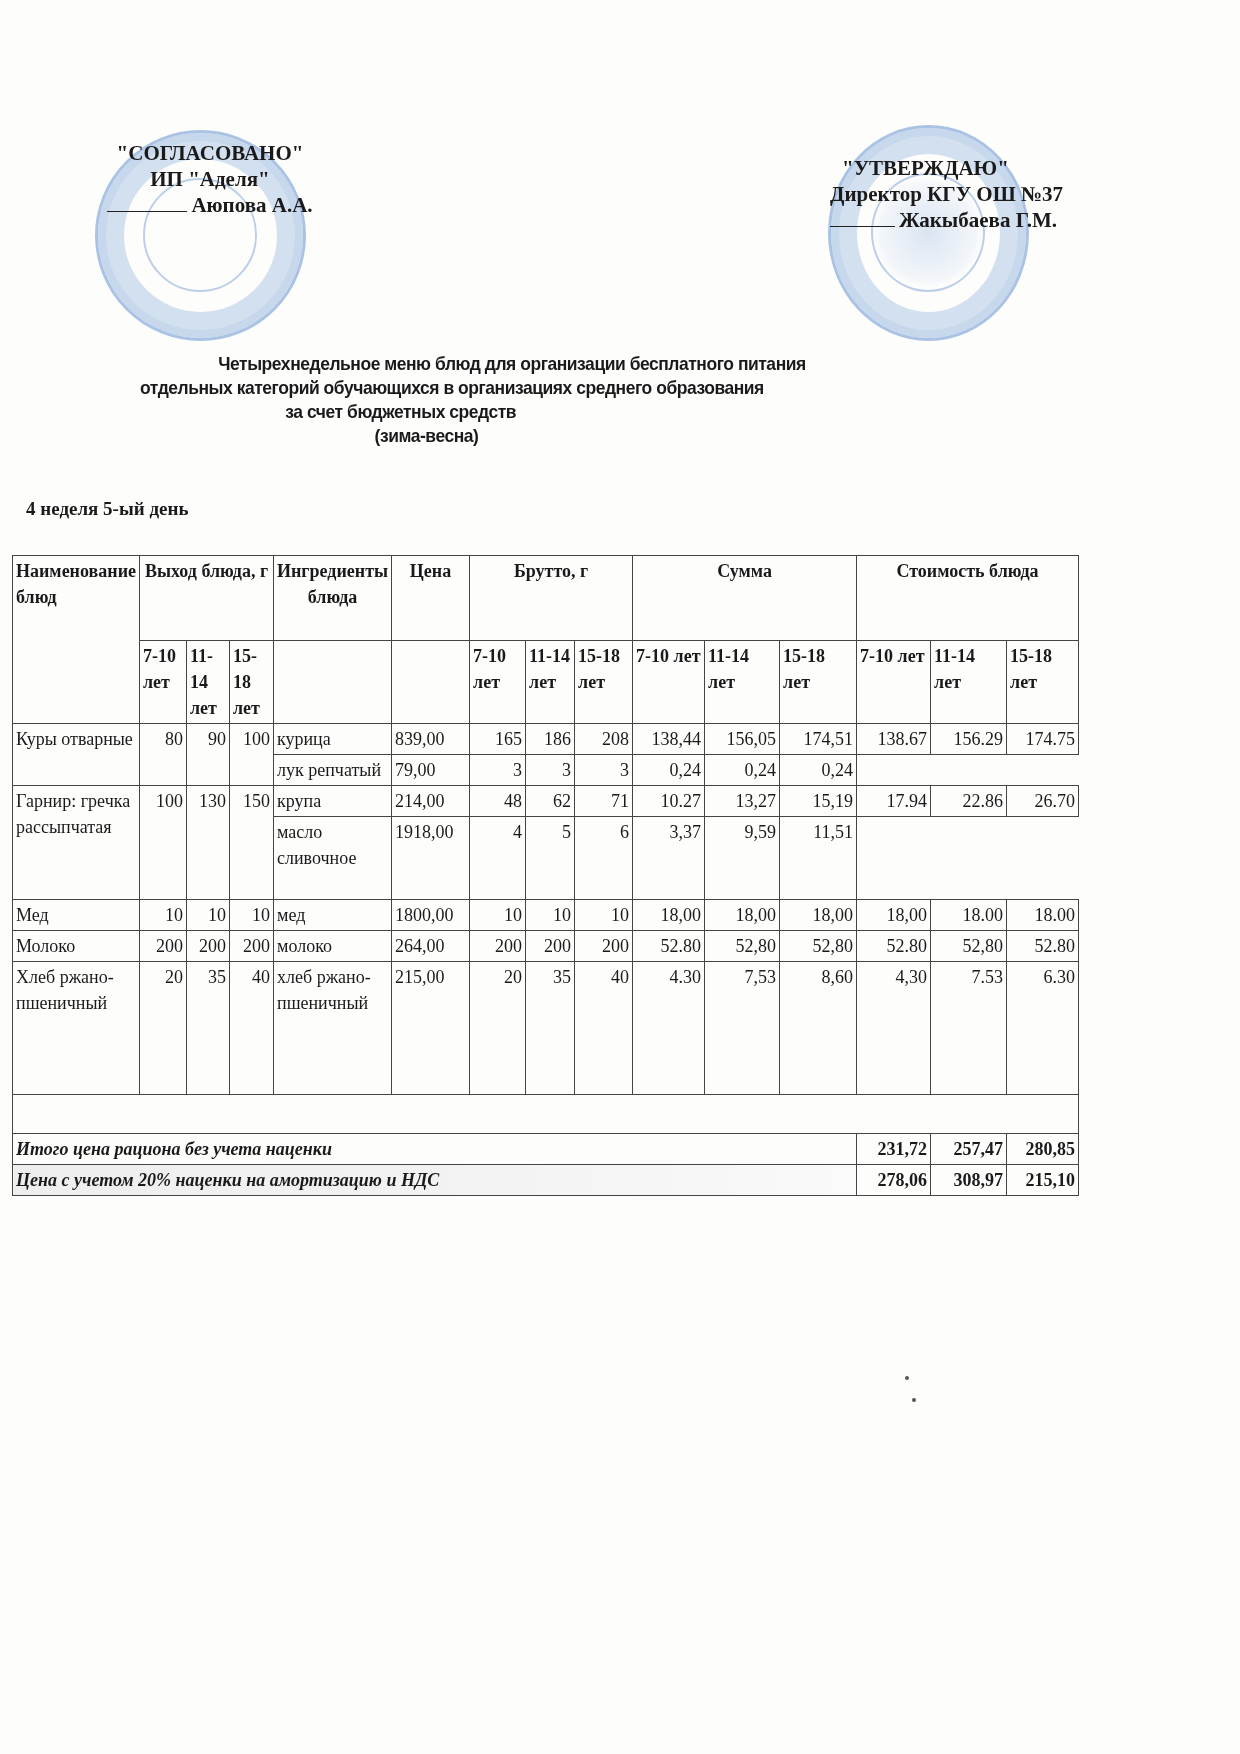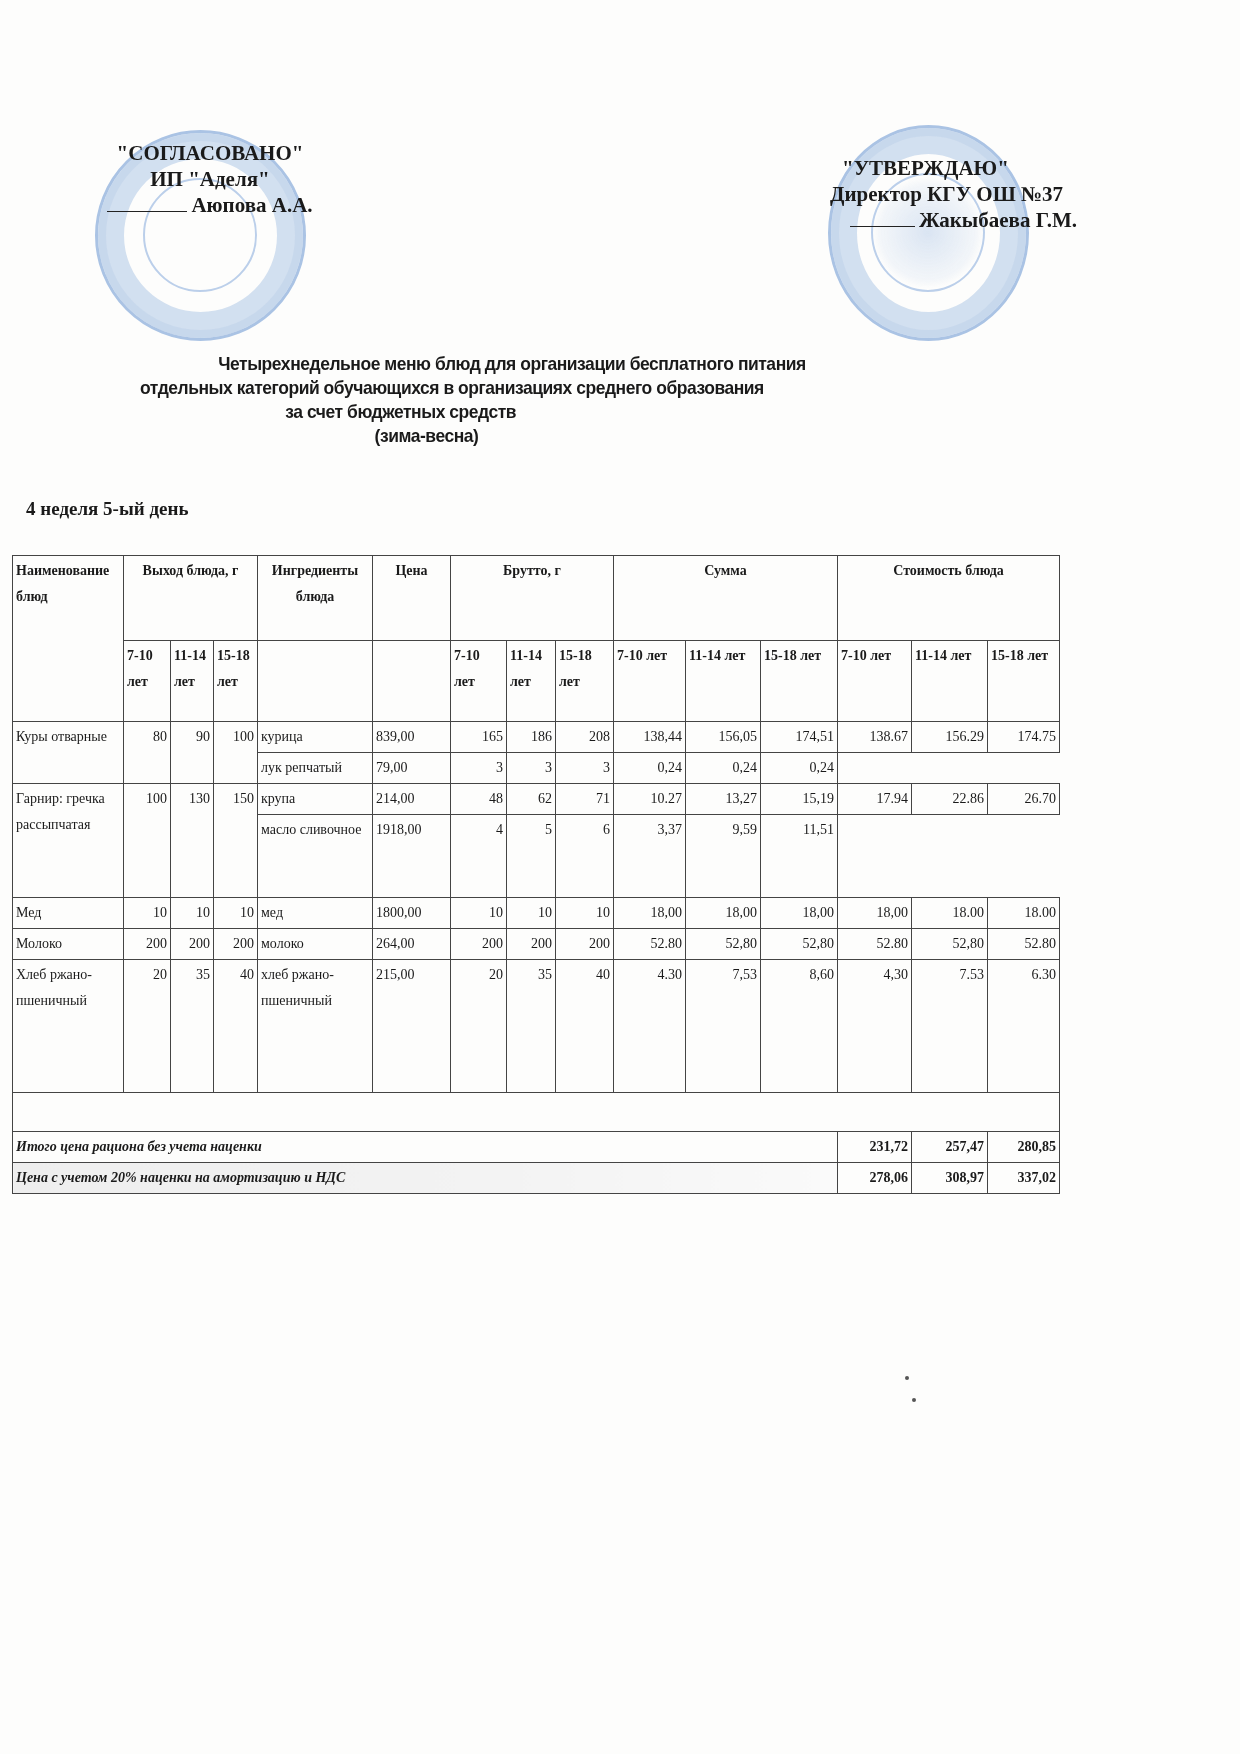--- a/index.html
+++ b/index.html
@@ -30,21 +30,21 @@
     position:absolute; left:140px; top:352px; width:880px; font-weight:bold; font-size:19px; line-height:24px;
     font-family:"Liberation Sans", sans-serif; letter-spacing:-0.5px; transform:scaleX(0.92); transform-origin:left top;
   }
   .title div { white-space:nowrap; }
   .t1 { padding-left:85px; }
   .t2 { padding-left:0; }
   .t3 { padding-left:158px; }
   .t4 { padding-left:255px; }
   .week { position:absolute; left:26px; top:498px; font-weight:bold; font-size:19px; }
   table.menu {
-    position:absolute; left:12px; top:555px; border-collapse:collapse; font-size:14px;padding-left:19px;
+    position:absolute; left:12px; top:555px; border-collapse:collapse; font-size:18px;padding-left:19px;
   }
   table.menu td { border:1.3px solid #444; vertical-align:top; padding:2px 3px; line-height:26px; }
   .hb { font-weight:bold; }
   .c { text-align:center; }
   .r { text-align:right; }
   .i { font-style:italic;margin-left:36px; }
   .w1{width:104px}.w2{width:40px}.w3{width:36px}.w4{width:37px}.w5{width:108px}.w6{width:71px}
   .w7{width:49px}.w8{width:42px}.w9{width:51px}.w10{width:65px}.w11{width:68px}.w12{width:70px}
   .w13{width:67px}.w14{width:69px}.w15{width:65px}
   .hdr1 td { height:80px; }
@@ -66,21 +66,21 @@
 
 <div class="approve approve-left">
   <div>"СОГЛАСОВАНО"</div>
   <div>ИП "Аделя"</div>
   <div class="line3"><span class="sigline"></span><span>Аюпова А.А.</span></div>
 </div>
 
 <div class="approve approve-right">
   <div style="padding-left:12px">"УТВЕРЖДАЮ"</div>
   <div>Директор КГУ ОШ №37</div>
-  <div style="padding-left:20px"><span class="sigline" style="width:65px"></span><span>Жакыбаева Г.М.</span></div>
+  <div style=""><span class="sigline" style="width:65px"></span><span>Жакыбаева Г.М.</span></div>
 </div>
 
 <div class="title">
   <div class="t1">Четырехнедельное меню блюд для организации бесплатного питания</div>
   <div class="t2">отдельных категорий обучающихся в организациях среднего образования</div>
   <div class="t3">за счет бюджетных средств</div>
   <div class="t4">(зима-весна)</div>
 </div>
 
 <div class="week">4 неделя 5-ый день</div>
@@ -232,19 +232,19 @@
   <tr class="tot">
     <td colspan="12" class="i">Итого цена рациона без учета наценки</td>
     <td class="r">231,72</td>
     <td class="r">257,47</td>
     <td class="r">280,85</td>
   </tr>
   <tr class="tot">
     <td colspan="12" class="i shade">Цена с учетом 20% наценки на амортизацию и НДС</td>
     <td class="r">278,06</td>
     <td class="r">308,97</td>
-    <td class="r">337,02</td>
+    <td class="r">215,10</td>
   </tr>
 </tbody>
   </table>
 
 <div class="dot" style="left:905px;top:1376px"></div>
 <div class="dot" style="left:912px;top:1398px"></div>
 
 </body></html>

